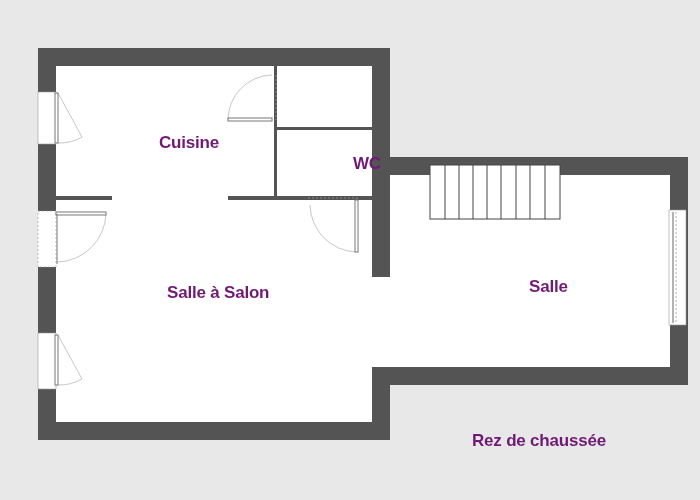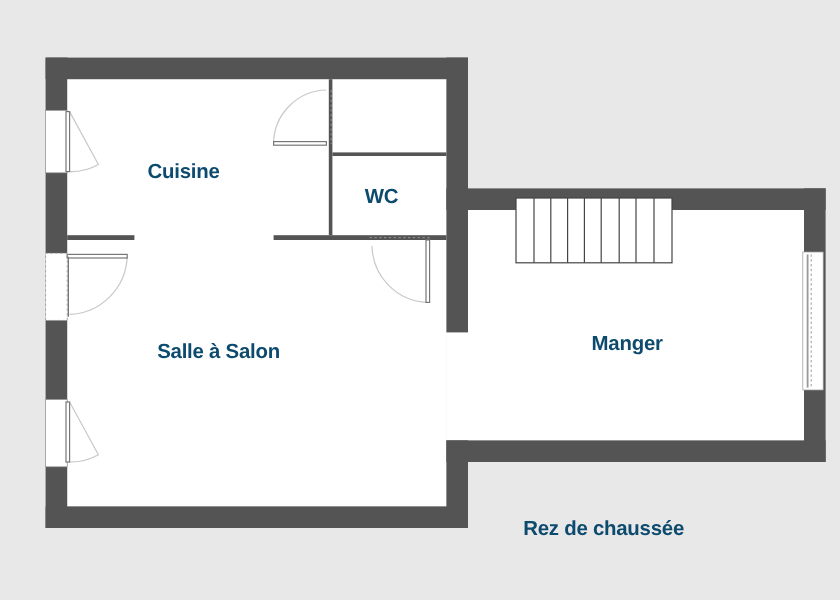--- a/index.html
+++ b/index.html
@@ -1,18 +1,18 @@
 <!DOCTYPE html>
 <html><head>
 <meta charset="utf-8">
 <style>
   html, body { margin: 0; padding: 0; }
   body { width: 700px; height: 500px; background: #e8e8e8; position: relative; overflow: hidden; font-family: "Liberation Sans", sans-serif; }
   #plan { position: absolute; left: 0; top: 0; }
-  .label { position: absolute; font-family: "Liberation Sans", sans-serif; font-weight: bold; color: #0c4a6e; font-size: 17px; white-space: nowrap; letter-spacing: -0.2px; }
+  .label { position: absolute; font-family: "Liberation Sans", sans-serif; font-weight: bold; color: #701a75; font-size: 17px; white-space: nowrap; letter-spacing: -0.2px; margin-left: 36px; }
 </style>
 </head>
 <body>
 
 <svg id="plan" width="700" height="500" viewBox="0 0 700 500">
 
   <g>
     <rect x="56" y="66" width="316" height="356" fill="#ffffff"></rect>
     <rect x="372" y="175" width="298" height="192" fill="#ffffff"></rect>
   </g>
@@ -69,16 +69,16 @@
     <line x1="473" y1="165" x2="473" y2="219"></line>
     <line x1="487" y1="165" x2="487" y2="219"></line>
     <line x1="501" y1="165" x2="501" y2="219"></line>
     <line x1="516" y1="165" x2="516" y2="219"></line>
     <line x1="530" y1="165" x2="530" y2="219"></line>
     <line x1="545" y1="165" x2="545" y2="219"></line>
   </g>
 </svg>
 
 <div class="label" style="left:123px; top:133px;">Cuisine</div>
-<div class="label" style="left:304px; top:154px;">WC</div>
+<div class="label" style="left:317px; top:154px;">WC</div>
 <div class="label" style="left:131px; top:283px;">Salle à Salon</div>
-<div class="label" style="left:493px; top:277px;">Manger</div>
+<div class="label" style="left:493px; top:277px;">Salle</div>
 <div class="label" style="left:436px; top:431px;">Rez de chaussée</div>
 
 </body></html>

